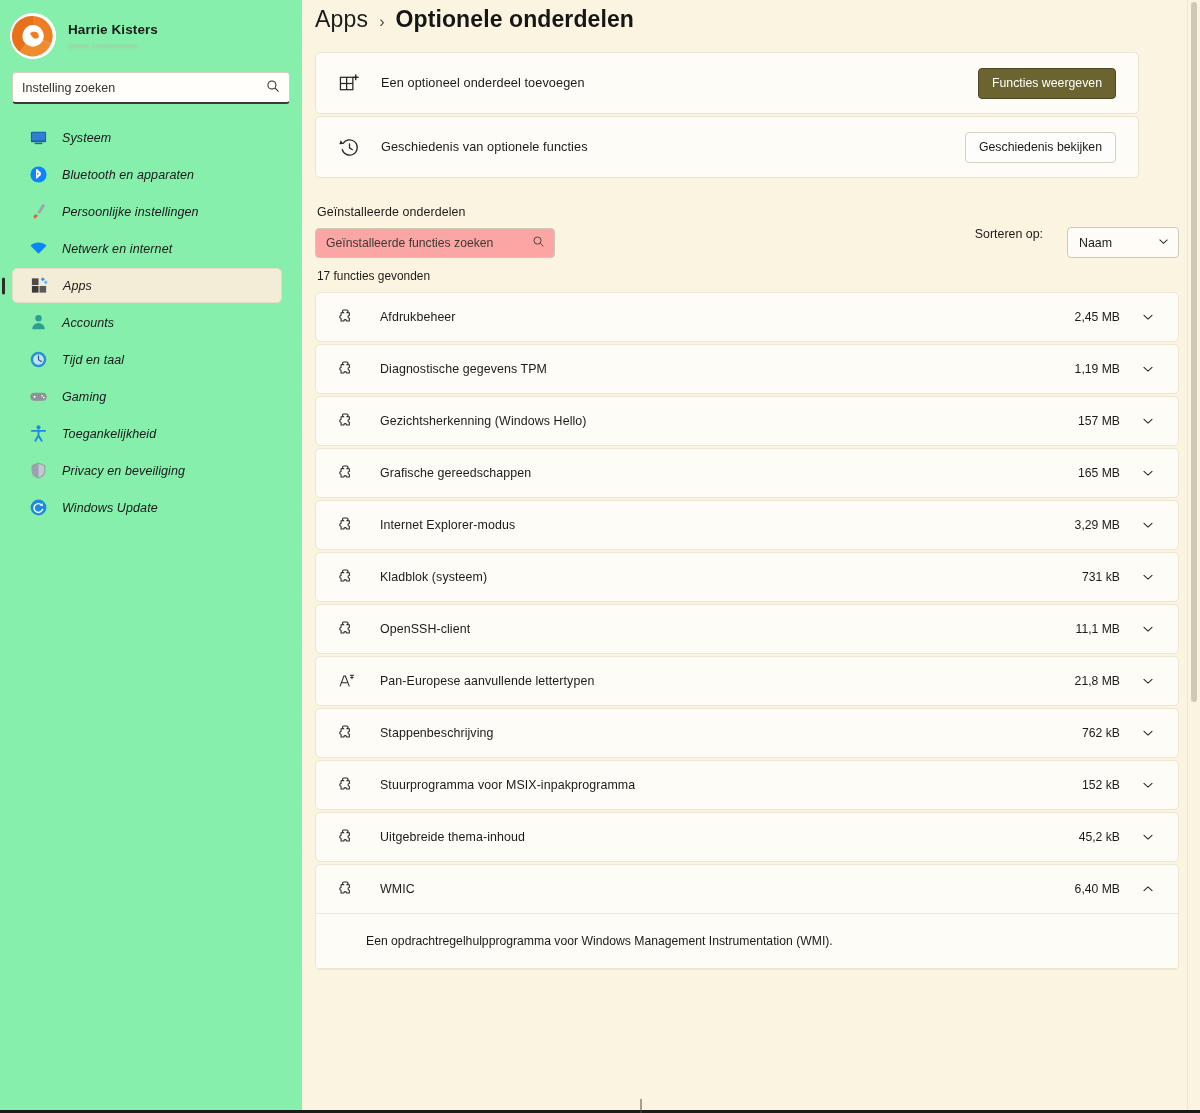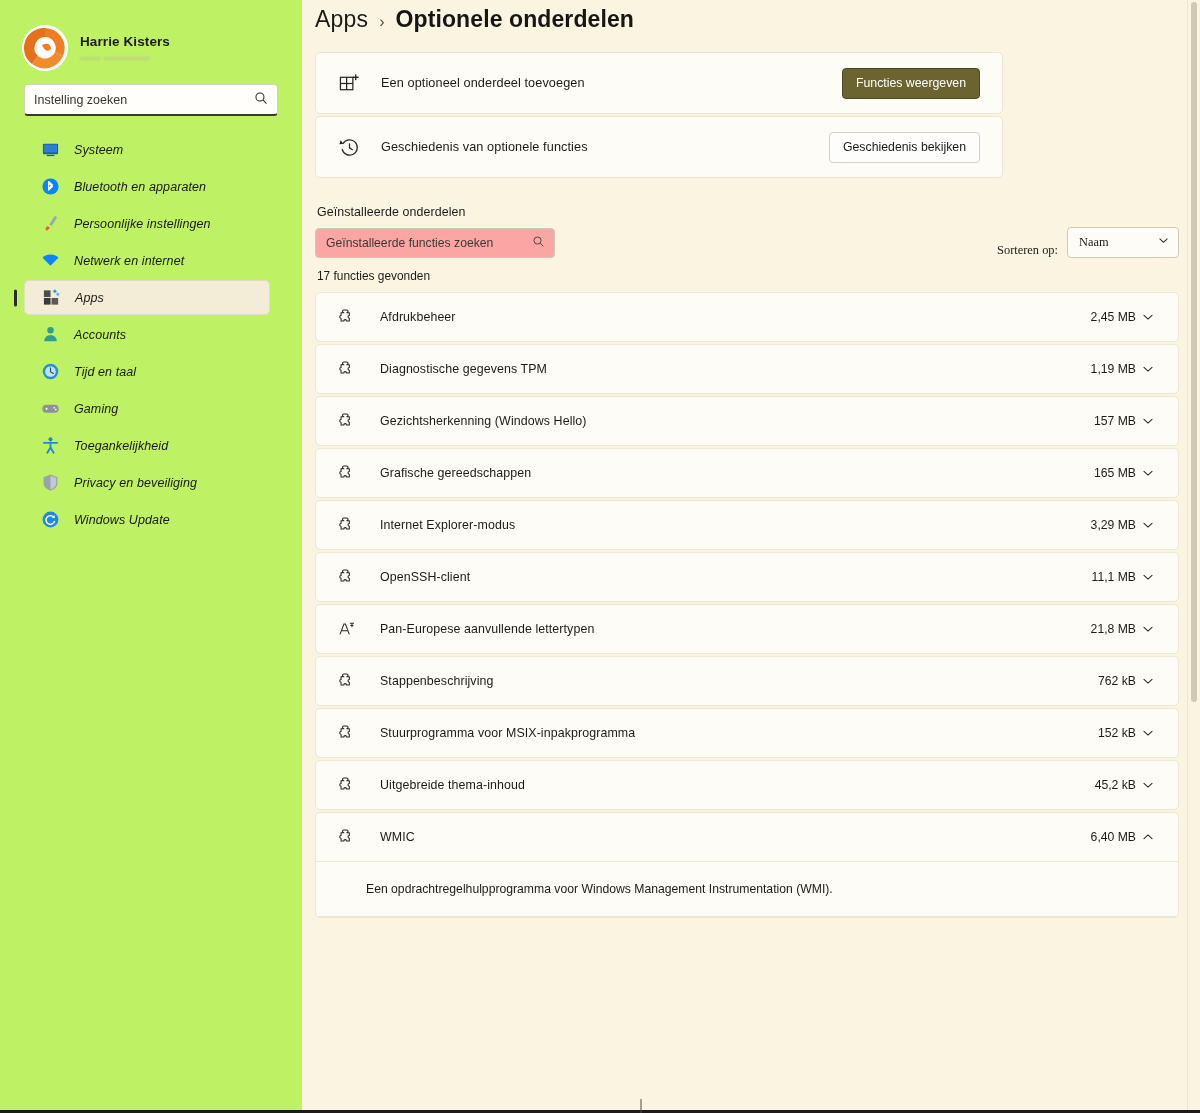--- a/index.html
+++ b/index.html
@@ -12,22 +12,22 @@
   .app {
     display: flex;
     width: 1200px; height: 1113px;
     position: relative;
   }
 
   
   .sidebar {
     width: 302px;
     flex: 0 0 302px;
-    background: #bef264;
-    padding: 16px;
+    background: #86efac;
+    padding: 4px;
     position: relative;
   }
   .profile {
     display: flex;
     align-items: center;
     gap: 12px;
     padding: 6px 10px 0 6px;
     height: 58px;
   }
   .avatar {
@@ -133,21 +133,21 @@
     letter-spacing: .2px;
   }
   .bc-sep { font-size: 16px; color: #4a4a46; }
   .bc-current {
     font-size: 23px;
     color: #161616;
     font-weight: bold;
     letter-spacing: .1px;
   }
 
-  .card-group { margin-top: 6px; width: 688px; }
+  .card-group { margin-top: 6px; width: 824px; }
   .card {
     background: #fdfcf6;
     border: 1px solid #ebe5d2;
     border-radius: 5px;
     height: 62px;
     display: flex;
     align-items: center;
     padding: 0 22px 0 21px;
     margin-bottom: 2px;
   }
@@ -207,23 +207,22 @@
   }
   .feat-search input {
     flex: 1; border: none; outline: none; background: transparent;
     font-family: "Liberation Sans", sans-serif;
     font-size: 12.2px; color: #1b1b1b;
   }
   .feat-search input::placeholder { color: #3a3933; }
   .sort-wrap {
     margin-left: auto;
     display: flex;
-    align-items: flex-end;
-    gap: 9px;
-    font-family: Liberation Serif, serif;
+    align-items: flex-start;
+    gap: 24px;
   }
   .sort-label { font-size: 12.4px; color: #1b1b1b; }
   .sort-select {
     width: 112px; height: 31px;
     background: #fdfcf6;
     border: 1px solid #cfc9b6;
     border-radius: 4px;
     display: flex; align-items: center;
     padding: 0 9px 0 11px;
     font-size: 12.4px; color: #1b1b1b;
@@ -257,21 +256,21 @@
   }
   .feat-name {
     flex: 1;
     font-size: 12.4px;
     color: #1b1b1b;
     letter-spacing: .1px;
   }
   .feat-size {
     font-size: 12.2px;
     color: #1b1b1b;
-    margin-right: 4px;
+    margin-right: 20px;
   }
   .chev-btn {
     width: 16px; height: 16px;
     display: flex; align-items: center; justify-content: center;
   }
   .feature-body { border-top: 1px solid #ece6d3; }
   .feat-desc {
     font-size: 12.2px;
     color: #1b1b1b;
     padding: 20px 36px 20px 50px;
@@ -611,20 +610,36 @@
           <span class="feat-name">Internet Explorer-modus</span>
           <span class="feat-size">3,29 MB</span>
           <span class="chev-btn">
             <svg width="12" height="12" viewBox="0 0 12 12">
                 <path d="M2 4.3 L6 8.1 L10 4.3" fill="none" stroke="#2b2b27" stroke-width="1.1" stroke-linecap="round"></path>
               </svg>
           </span>
         </div>
       </div>
 
+      <div class="feature-item">
+        <div class="feature-head">
+          <span class="feat-icon">
+            <svg width="18" height="18" viewBox="0 0 20 20">
+                <path d="M7.3 2.2 h2.4 a1.5 1.5 0 0 1 0 3 h2.9 v3.1 a1.5 1.5 0 0 0 0 3 v3.1 h-3.1 a1.5 1.5 0 0 0 -3 0 h-3.1 v-3.1 a1.5 1.5 0 0 1 0 -3 v-3.1 h3.1 a1.5 1.5 0 0 1 0 -3 z" fill="none" stroke="#262626" stroke-width="1.15" stroke-linejoin="round"></path>
+              </svg>
+          </span>
+          <span class="feat-name">Kladblok (systeem)</span>
+          <span class="feat-size">731 kB</span>
+          <span class="chev-btn">
+            <svg width="12" height="12" viewBox="0 0 12 12">
+                <path d="M2 4.3 L6 8.1 L10 4.3" fill="none" stroke="#2b2b27" stroke-width="1.1" stroke-linecap="round"></path>
+              </svg>
+          </span>
+        </div>
+      </div>
 
       <div class="feature-item">
         <div class="feature-head">
           <span class="feat-icon">
             <svg width="18" height="18" viewBox="0 0 20 20">
                 <path d="M7.3 2.2 h2.4 a1.5 1.5 0 0 1 0 3 h2.9 v3.1 a1.5 1.5 0 0 0 0 3 v3.1 h-3.1 a1.5 1.5 0 0 0 -3 0 h-3.1 v-3.1 a1.5 1.5 0 0 1 0 -3 v-3.1 h3.1 a1.5 1.5 0 0 1 0 -3 z" fill="none" stroke="#262626" stroke-width="1.15" stroke-linejoin="round"></path>
               </svg>
           </span>
           <span class="feat-name">OpenSSH-client</span>
           <span class="feat-size">11,1 MB</span>

